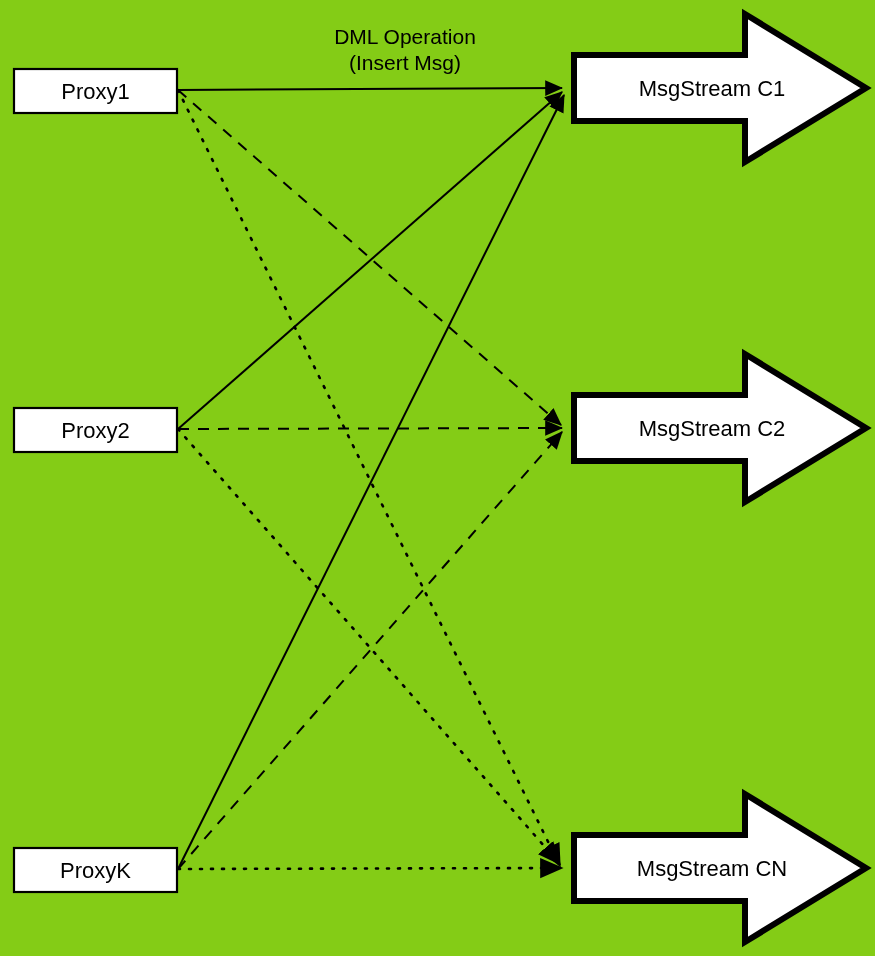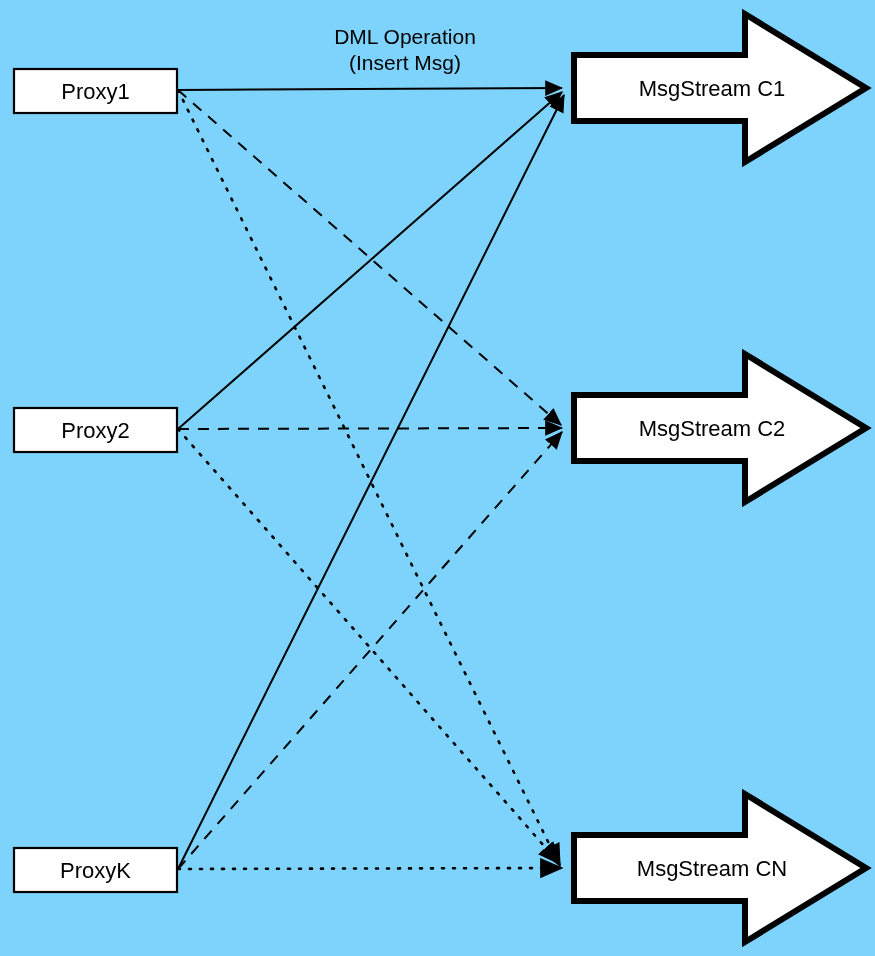--- a/index.html
+++ b/index.html
@@ -4,21 +4,21 @@
 <style>
   html, body {
     margin: 0;
     padding: 0;
     background: #ffffff;
   }
   #diagram-root {
     position: relative;
     width: 875px;
     height: 956px;
-    background: #7dd3fc;
+    background: #84cc16;
     font-family: "Liberation Sans", sans-serif;
     overflow: hidden;
     text-align: right;
   }
   svg#diagram-svg {
     display: block;
     width: 875px;
     height: 956px;
   }
   text {

